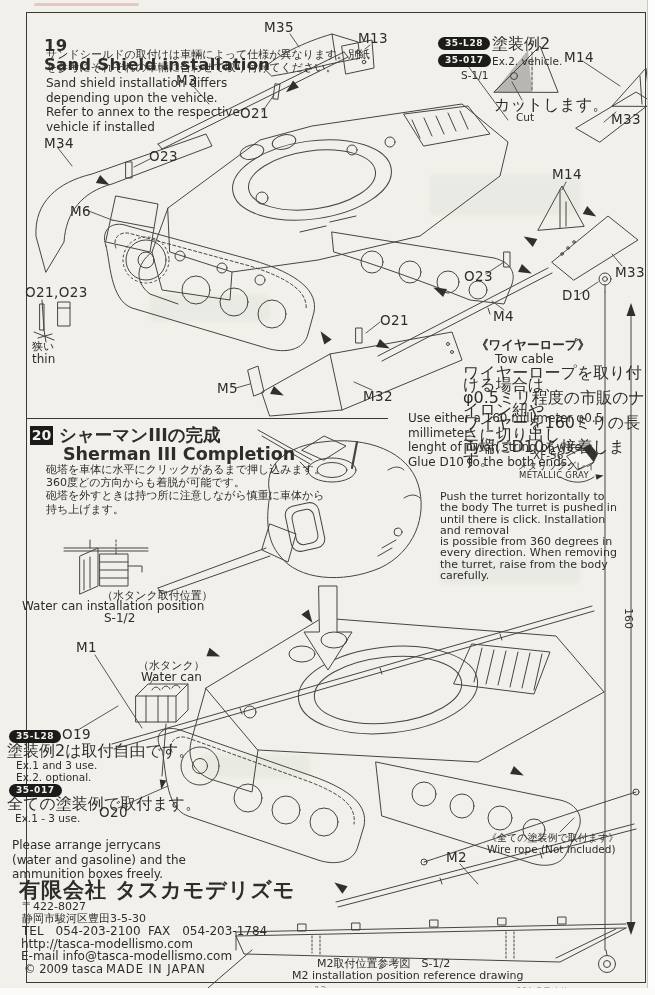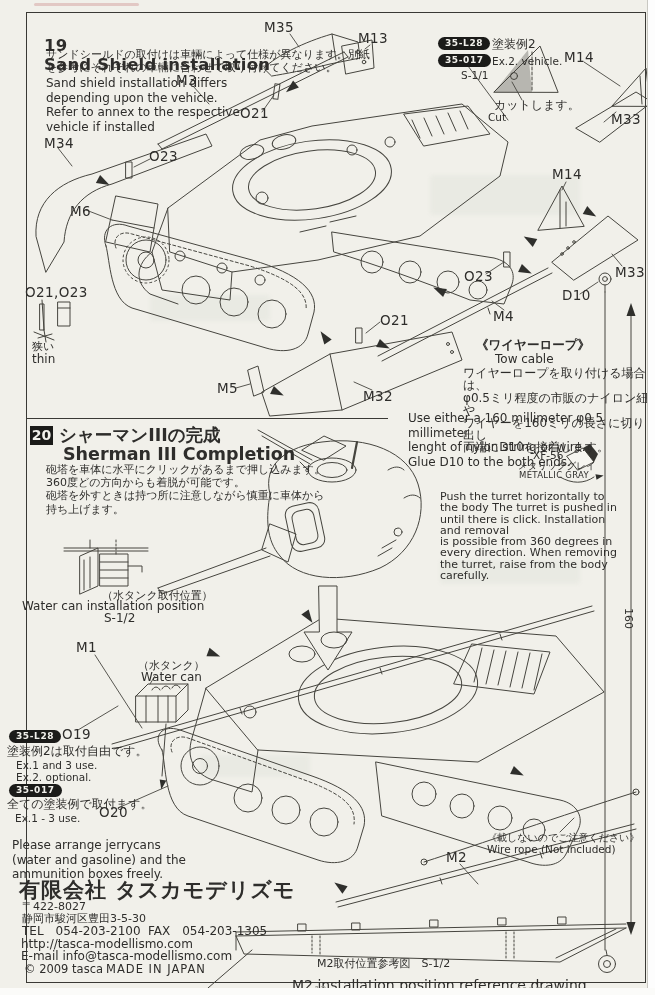--- a/index.html
+++ b/index.html
@@ -4,21 +4,21 @@
 <style>
   html,body{margin:0;padding:0;background:#ffffff;}
   .paper{position:relative;width:655px;height:995px;background:#f1f0ea;overflow:hidden;
          font-family:"DejaVu Sans","Liberation Sans",sans-serif;color:#2e2d2b;}
   .frame{position:absolute;left:26px;top:12px;width:618px;height:969px;border:1.6px solid #3a3935;}
   .edge-r{position:absolute;right:0;top:0;width:7px;height:995px;background:#fdfdfd;border-left:1px solid #c9c8c2;}
   .edge-b{position:absolute;left:0;bottom:0;width:655px;height:7px;background:#fbfbf9;}
   .t{position:absolute;white-space:pre-line;}
   .h1{font-size:16.5px;font-weight:600;letter-spacing:.2px;}
   .jp{font-size:11px;line-height:13.2px;}
-  .jps{font-size:12px;line-height:12.4px;}
+  .jps{font-size:16px;line-height:12.4px;}
   .en{font-size:12px;line-height:14.6px;}
   .ens{font-size:10.5px;line-height:12px;}
   .lbl{font-size:13.5px;letter-spacing:.4px;font-weight:500;}
   .pill{position:absolute;background:#1b1b19;color:#f2f1ec;border-radius:8px;font-size:9px;
         font-weight:bold;padding:1px 7px;letter-spacing:.6px;line-height:11px;}
   .numbox{position:absolute;background:#1b1b19;color:#f2f1ec;width:23px;height:19px;
           text-align:center;font-size:14px;font-weight:bold;line-height:19px;}
   .s20t{font-size:17.5px;font-weight:600;}
   .co{font-size:21px;font-weight:bold;letter-spacing:1px;}
   .divider{position:absolute;left:27px;top:418px;width:361px;height:0;border-top:1.4px solid #3a3935;}
@@ -287,21 +287,21 @@
   <div class="t lbl" style="left:615px;top:264px;">M33</div>
   <div class="t lbl" style="left:562px;top:287px;">D10</div>
 
   <div class="pill" style="left:438px;top:37px;">35-L28</div>
   <div class="t jps" style="left:492px;top:38px;">塗装例2</div>
   <div class="pill" style="left:438px;top:54px;">35-017</div>
   <div class="t ens" style="left:492px;top:55px;">Ex.2. vehicle.</div>
 
   <div class="t ens" style="left:461px;top:69px;">S-1/1</div>
   <div class="t jps" style="left:494px;top:99px;">カットします。</div>
-  <div class="t ens" style="left:488px;top:111px;">Cut</div>
+  <div class="t ens" style="left:516px;top:111px;">Cut</div>
 
   <div class="t jp" style="left:476px;top:338px;font-weight:bold;font-size:12.5px;">《ワイヤーロープ》</div>
   <div class="t en" style="left:495px;top:352px;">Tow cable</div>
   <div class="t jps" style="left:463px;top:367px;">ワイヤーロープを取り付ける場合は、
 φ0.5ミリ程度の市販のナイロン紐や
 ワイヤーを160ミリの長さに切り出し
 両端にD10を接着します。</div>
   <div class="t en" style="left:408px;top:411px;">Use either a 160 millimeter φ0.5 millimeter
 lenght of nylon string or wire.
 Glue D10 to the both ends.</div>
@@ -341,32 +341,32 @@
   <div class="t jps" style="left:7px;top:745px;">塗装例2は取付自由です。</div>
   <div class="t ens" style="left:16px;top:759px;">Ex.1 and 3 use.
 Ex.2. optional.</div>
   <div class="pill" style="left:9px;top:784px;">35-017</div>
   <div class="t jps" style="left:7px;top:798px;">全ての塗装例で取付ます。</div>
   <div class="t ens" style="left:15px;top:812px;">Ex.1 - 3 use.</div>
   <div class="t en" style="left:12px;top:838px;">Please arrange jerrycans
 (water and gasoline) and the
 ammunition boxes freely.</div>
 
-  <div class="t" style="left:487px;top:831px;font-size:10px;">《載しないのでご注意ください》</div>
+  <div class="t" style="left:487px;top:831px;font-size:10px;">《全ての塗装例で取付ます》</div>
   <div class="t ens" style="left:487px;top:843px;">Wire rope (Not included)</div>
   <div class="t rot90" style="left:618px;top:612px;font-size:11px;">160</div>
 
   <div class="t jp" style="left:317px;top:957px;">M2取付位置参考図　S-1/2</div>
-  <div class="t" style="left:292px;top:969px;font-size:14px;margin-top:8px;">M2 installation position reference drawing</div>
+  <div class="t" style="left:292px;top:969px;font-size:11px;">M2 installation position reference drawing</div>
 
   <div class="t co" style="left:19px;top:876px;">有限会社 タスカモデリズモ</div>
   <div class="t jp" style="left:22px;top:900px;">〒422-8027</div>
   <div class="t jp" style="left:22px;top:912px;">静岡市駿河区豊田3-5-30</div>
   <div class="t en" style="left:22px;top:924px;">TEL　054-203-2100</div>
-  <div class="t en" style="left:148px;top:924px;">FAX　054-203-1305</div>
+  <div class="t en" style="left:148px;top:924px;">FAX　054-203-1784</div>
   <div class="t en" style="left:21px;top:937px;">http://tasca-modellismo.com</div>
   <div class="t en" style="left:21px;top:949px;">E-mail info@tasca-modellismo.com</div>
   <div class="t" style="left:24px;top:962px;font-size:11.5px;">© 2009 tasca</div>
   <div class="t" style="left:106px;top:962px;font-size:11.5px;letter-spacing:1px;">MADE IN JAPAN</div>
 
   <div class="t faint" style="left:314px;top:985px;font-size:10px;">13</div>
   <div class="t faint" style="left:516px;top:985px;font-size:9px;">09年5月改修</div>
 
   <div class="edge-r"></div>
   <div class="edge-b"></div>

